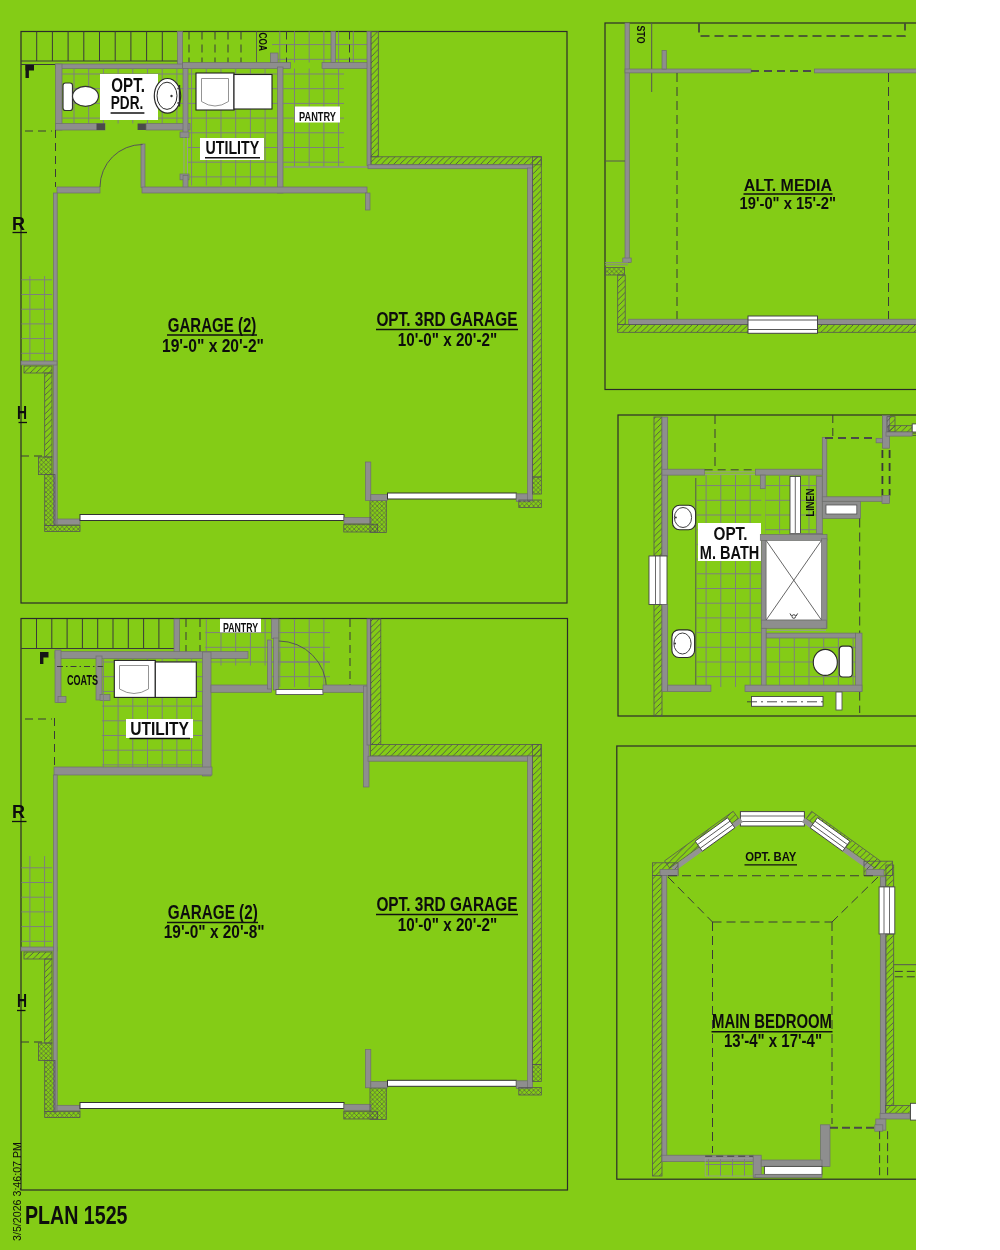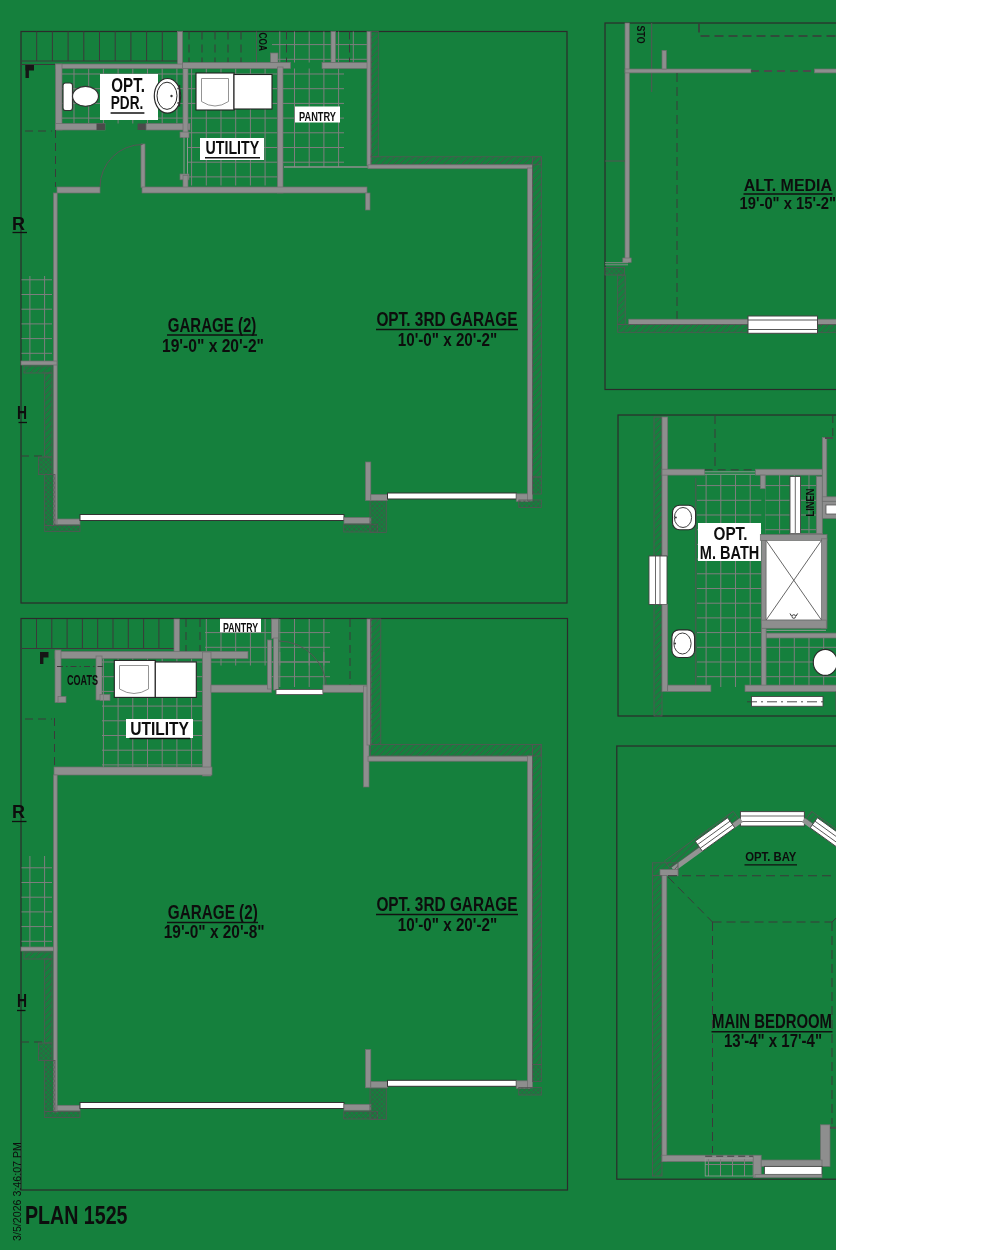--- a/index.html
+++ b/index.html
@@ -1,16 +1,16 @@
 <!DOCTYPE html>
 <html><head>
 <meta charset="utf-8">
 <style>
   html,body{margin:0;padding:0;background:#ffffff;}
-  .pg{width:836px;height:1250px;position:relative;background:#15803d;overflow:hidden;}
+  .pg{width:916px;height:1250px;position:relative;background:#84cc16;overflow:hidden;}
   text{font-family:"Liberation Sans", sans-serif;fill:#0d0d0d;}
   svg .w{fill:#8e8e8e;stroke:#6e6e6e;stroke-width:0.7;}
   .b{font-weight:bold;}
 </style>
 </head>
 <body>
 <div class="pg">
 <svg width="1000" height="1250" viewBox="0 0 1000 1250">
 <defs>
 <pattern id="tile" width="14.7" height="14.7" patternUnits="userSpaceOnUse" shape-rendering="crispEdges">

